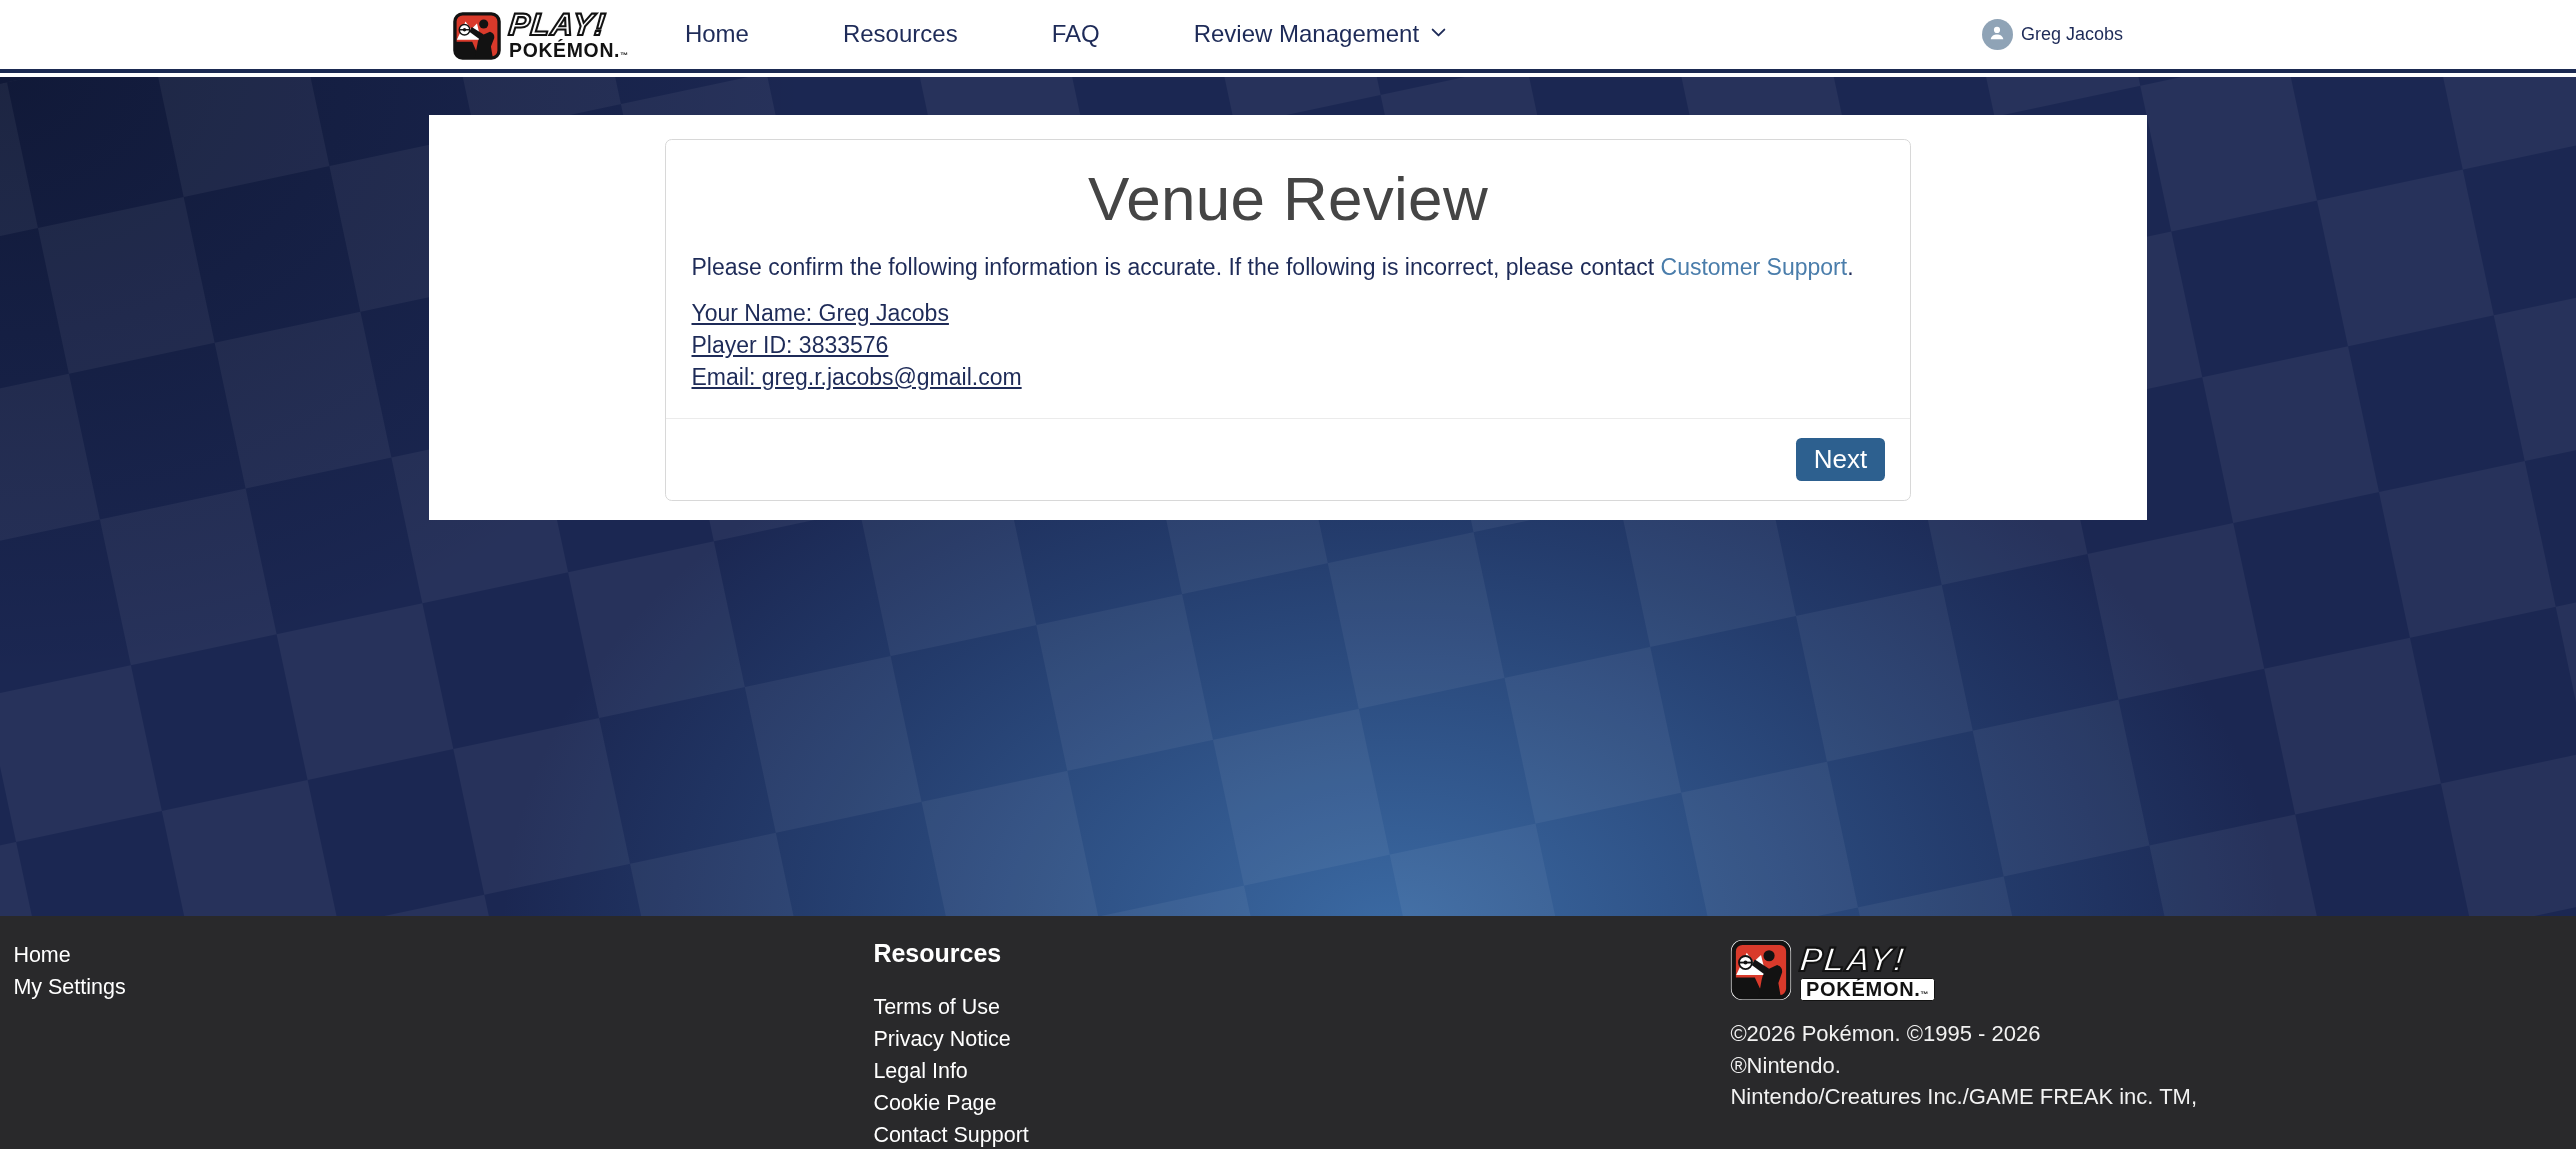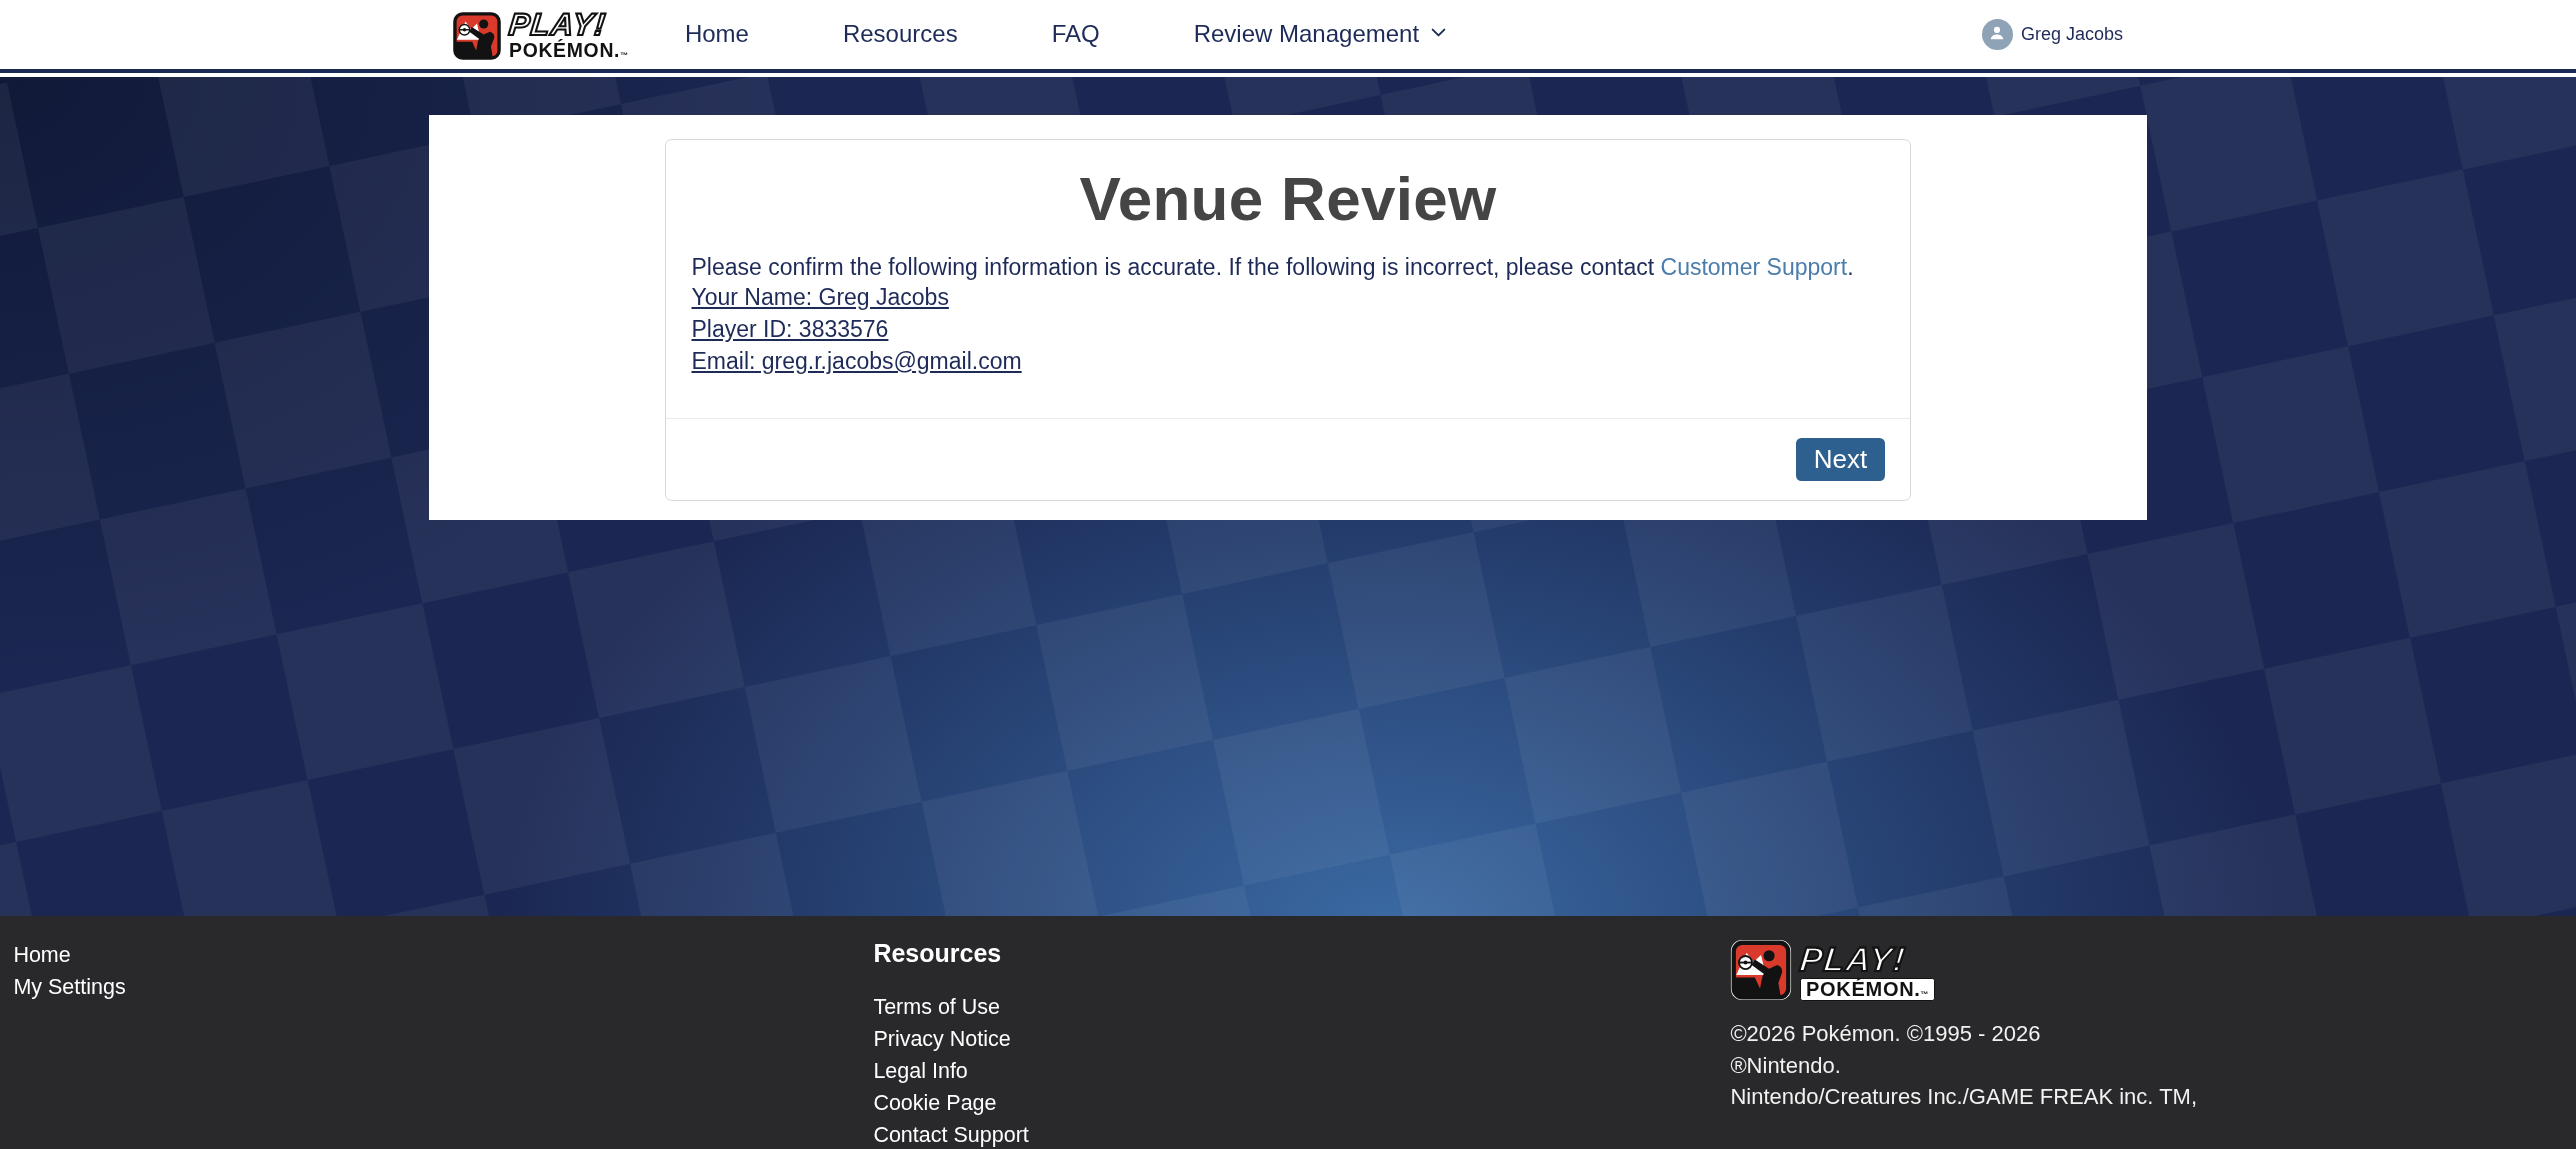--- a/index.html
+++ b/index.html
@@ -68,24 +68,24 @@
     position:absolute; top:38px; left:50%; transform:translateX(-50%);
     width:1718px; height:405px; background:#ffffff; z-index:2;
   }
   .review-card {
     width:1246px; height:362px; margin:24px auto 0;
     background:#fff; border:1.3px solid #d8d8d8; border-radius:6.7px;
     display:flex; flex-direction:column;
   }
   .card-body { padding:17.4px 25.5px 0; }
   .card-title {
-    font-size:62px; font-weight:700; color:#454545; text-align:center;
+    font-size:62px; font-weight:400; color:#454545; text-align:center;
     margin:5.4px 0 20px; letter-spacing:0.3px;
   }
-  .confirm-line { font-size:23px; color:#1e2b58; }
+  .confirm-line { font-size:23px; color:#1e2b58; margin-bottom:16px; }
   .support-link { color:#4a7dab; text-decoration:none; cursor:pointer; }
   .info-line { font-size:23px; color:#1e2b58; line-height:32px;text-decoration:underline; }
   .card-foot {
     margin-top:auto; height:82px; border-top:1.3px solid #ebebeb;
     display:flex; align-items:center; justify-content:flex-end; padding-right:25.5px;
   }
   .next-btn {
     height:43px; min-width:79px; padding:0 17.4px;
     background:#2d608f; color:#ffffff; font-size:26px; font-family:inherit;
     border:none; border-radius:5.4px; cursor:pointer;

